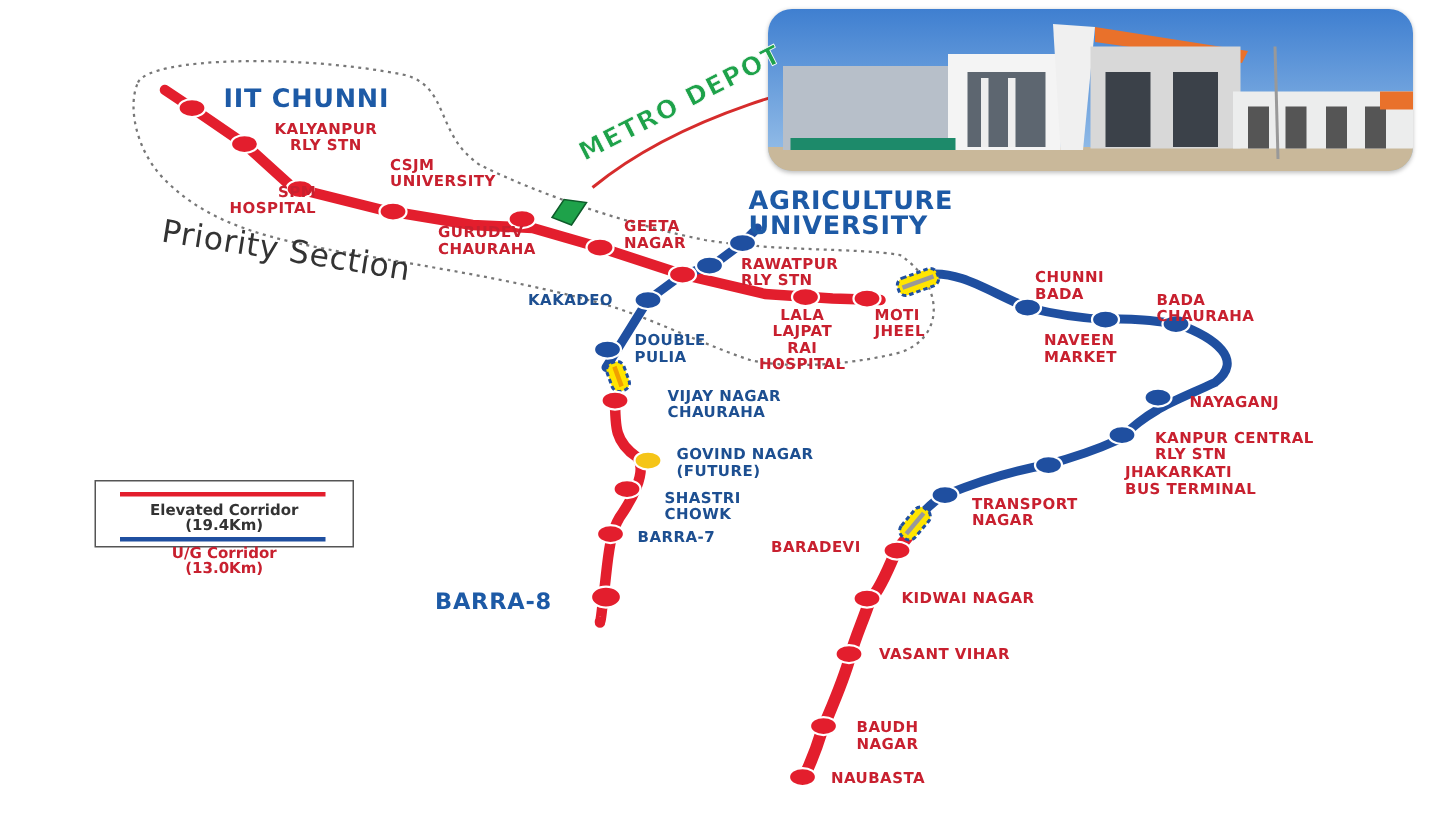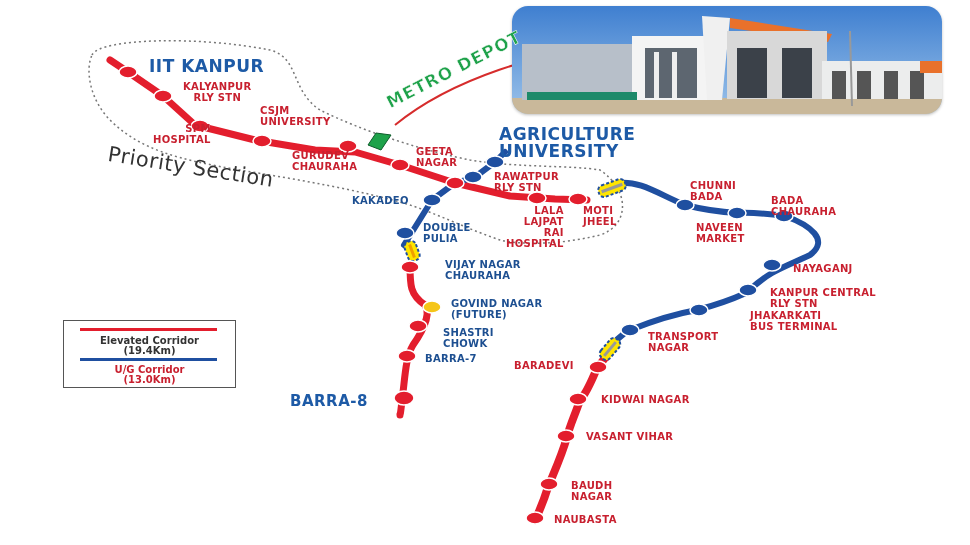--- a/index.html
+++ b/index.html
@@ -13,21 +13,21 @@
   .blue { color: #1d4f91; }
   .big-blue { color: #1d5aa6; font-size: 17px; line-height: 17px; letter-spacing: 0.5px; }
   .priority { position: absolute; left: 110px; top: 142px; font-family: "DejaVu Sans", sans-serif;
               font-size: 21px; color: #333; transform: rotate(9deg); transform-origin: left top;
               letter-spacing: 0.5px; }
   .depot-text { position: absolute; left: 392px; top: 92px; font-family: "DejaVu Sans", sans-serif;
                 font-weight: bold; font-size: 17px; color: #1ea24a; transform: rotate(-27deg);
                 transform-origin: left bottom; letter-spacing: 1px; -webkit-text-stroke: 0.5px #ffffff; }
   .photo { position: absolute; left: 512px; top: 6px; width: 430px; height: 108px;
            border-radius: 16px; overflow: hidden; box-shadow: 0 1px 3px rgba(0,0,0,0.25); }
-  .legend { position: absolute; left: 63px; top: 320px; width: 173px; height: 68px;
+  .legend { position: absolute; left: 63px; top: 320px; width: 173px; height: 45px;
             border: 1px solid #555; background: #fff; box-sizing: border-box; }
   .legend .line { position: absolute; left: 16px; width: 137px; height: 3px; }
   .legend .t { position: absolute; width: 100%; text-align: center; font-family: "DejaVu Sans", sans-serif;
                font-weight: bold; font-size: 10px; line-height: 11px; }
 </style>
 </head>
 <body>
 
 <svg id="map" viewBox="0 0 970 545" xmlns="http://www.w3.org/2000/svg">
 
@@ -139,38 +139,38 @@
       <rect x="398" y="65" width="14" height="28" fill="#555"></rect>
     <rect x="408" y="55" width="22" height="12" fill="#e9712b"></rect>
     <line x1="338" y1="25" x2="340" y2="100" stroke="#999" stroke-width="2"></line>
     <rect x="15" y="86" width="110" height="8" fill="#1d8a6a"></rect>
   </svg>
 </div>
 
 <div class="priority">Priority Section</div>
 <div class="depot-text">METRO DEPOT</div>
 
-<div class="lbl big-blue" style="left:149px;top:58px;">IIT KANPUR</div>
+<div class="lbl big-blue" style="left:149px;top:58px;">IIT CHUNNI</div>
 <div class="lbl big-blue" style="left:499px;top:126px;">AGRICULTURE
 UNIVERSITY</div>
 <div class="lbl big-blue" style="left:290px;top:393px;font-size:15px;">BARRA-8</div>
 
 <div class="lbl red" style="left:183px;top:81px;text-align:center;">KALYANPUR
 RLY STN</div>
 <div class="lbl red" style="left:153px;top:123px;text-align:right;">SPM
 HOSPITAL</div>
 <div class="lbl red" style="left:260px;top:105px;">CSJM
 UNIVERSITY</div>
 <div class="lbl red" style="left:292px;top:150px;">GURUDEV
 CHAURAHA</div>
 <div class="lbl red" style="left:416px;top:146px;">GEETA
 NAGAR</div>
 <div class="lbl red" style="left:494px;top:171px;">RAWATPUR
 RLY STN</div>
-<div class="lbl red" style="left:506px;top:205px;text-align:right;">LALA
+<div class="lbl red" style="left:506px;top:205px;text-align:center;">LALA
 LAJPAT
 RAI
 HOSPITAL</div>
 <div class="lbl red" style="left:583px;top:205px;">MOTI
 JHEEL</div>
 
 <div class="lbl blue" style="left:352px;top:195px;">KAKADEO</div>
 <div class="lbl blue" style="left:423px;top:222px;">DOUBLE
 PULIA</div>
 <div class="lbl blue" style="left:445px;top:259px;">VIJAY NAGAR

